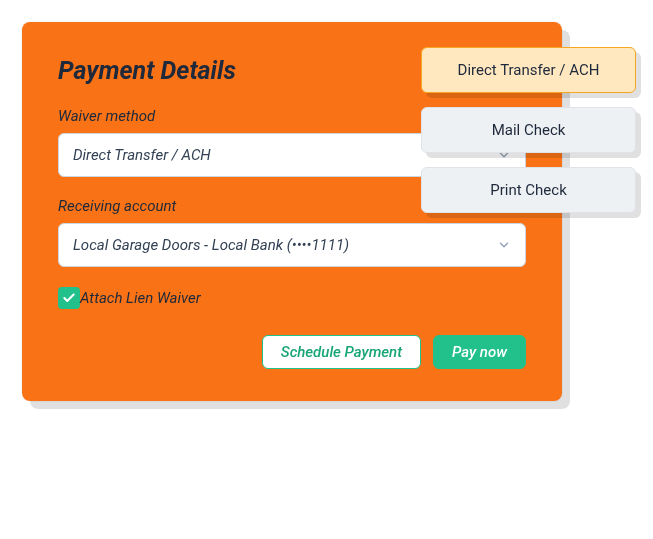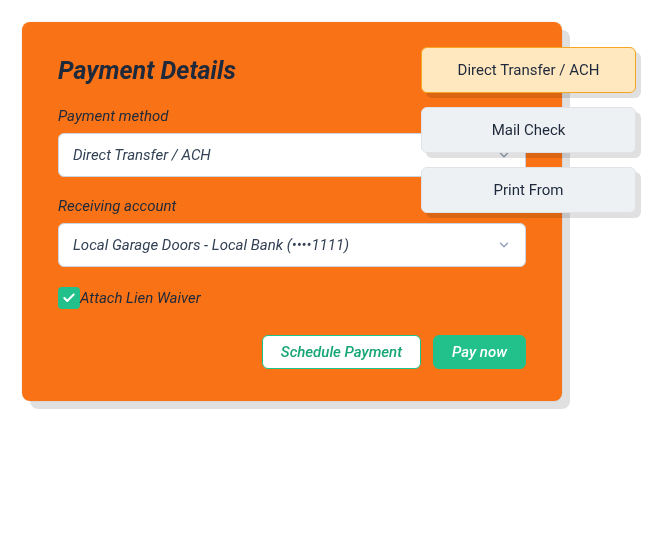--- a/index.html
+++ b/index.html
@@ -125,21 +125,21 @@
     border: 1.5px solid #f5a623;
   }
 </style>
 </head>
 <body>
 
 <div class="card">
   <h1 class="title">Payment Details</h1>
 
   <div class="field-group">
-    <label class="field-label">Payment method</label>
+    <label class="field-label">Waiver method</label>
     <div class="select">
       <span class="select-value">Direct Transfer / ACH</span>
       <span class="chevron">
         <svg width="14" height="14" viewBox="0 0 24 24" fill="none" stroke="#94a3b8" stroke-width="2.5" stroke-linecap="round" stroke-linejoin="round">
             <polyline points="6 9 12 15 18 9"></polyline>
           </svg>
       </span>
     </div>
   </div>
 
@@ -176,15 +176,15 @@
 </div>
 
 <div class="menu">
   <div class="menu-item active">
     <span>Direct Transfer / ACH</span>
   </div>
   <div class="menu-item">
     <span>Mail Check</span>
   </div>
   <div class="menu-item">
-    <span>Print From</span>
+    <span>Print Check</span>
   </div>
 </div>
 
 </body></html>

